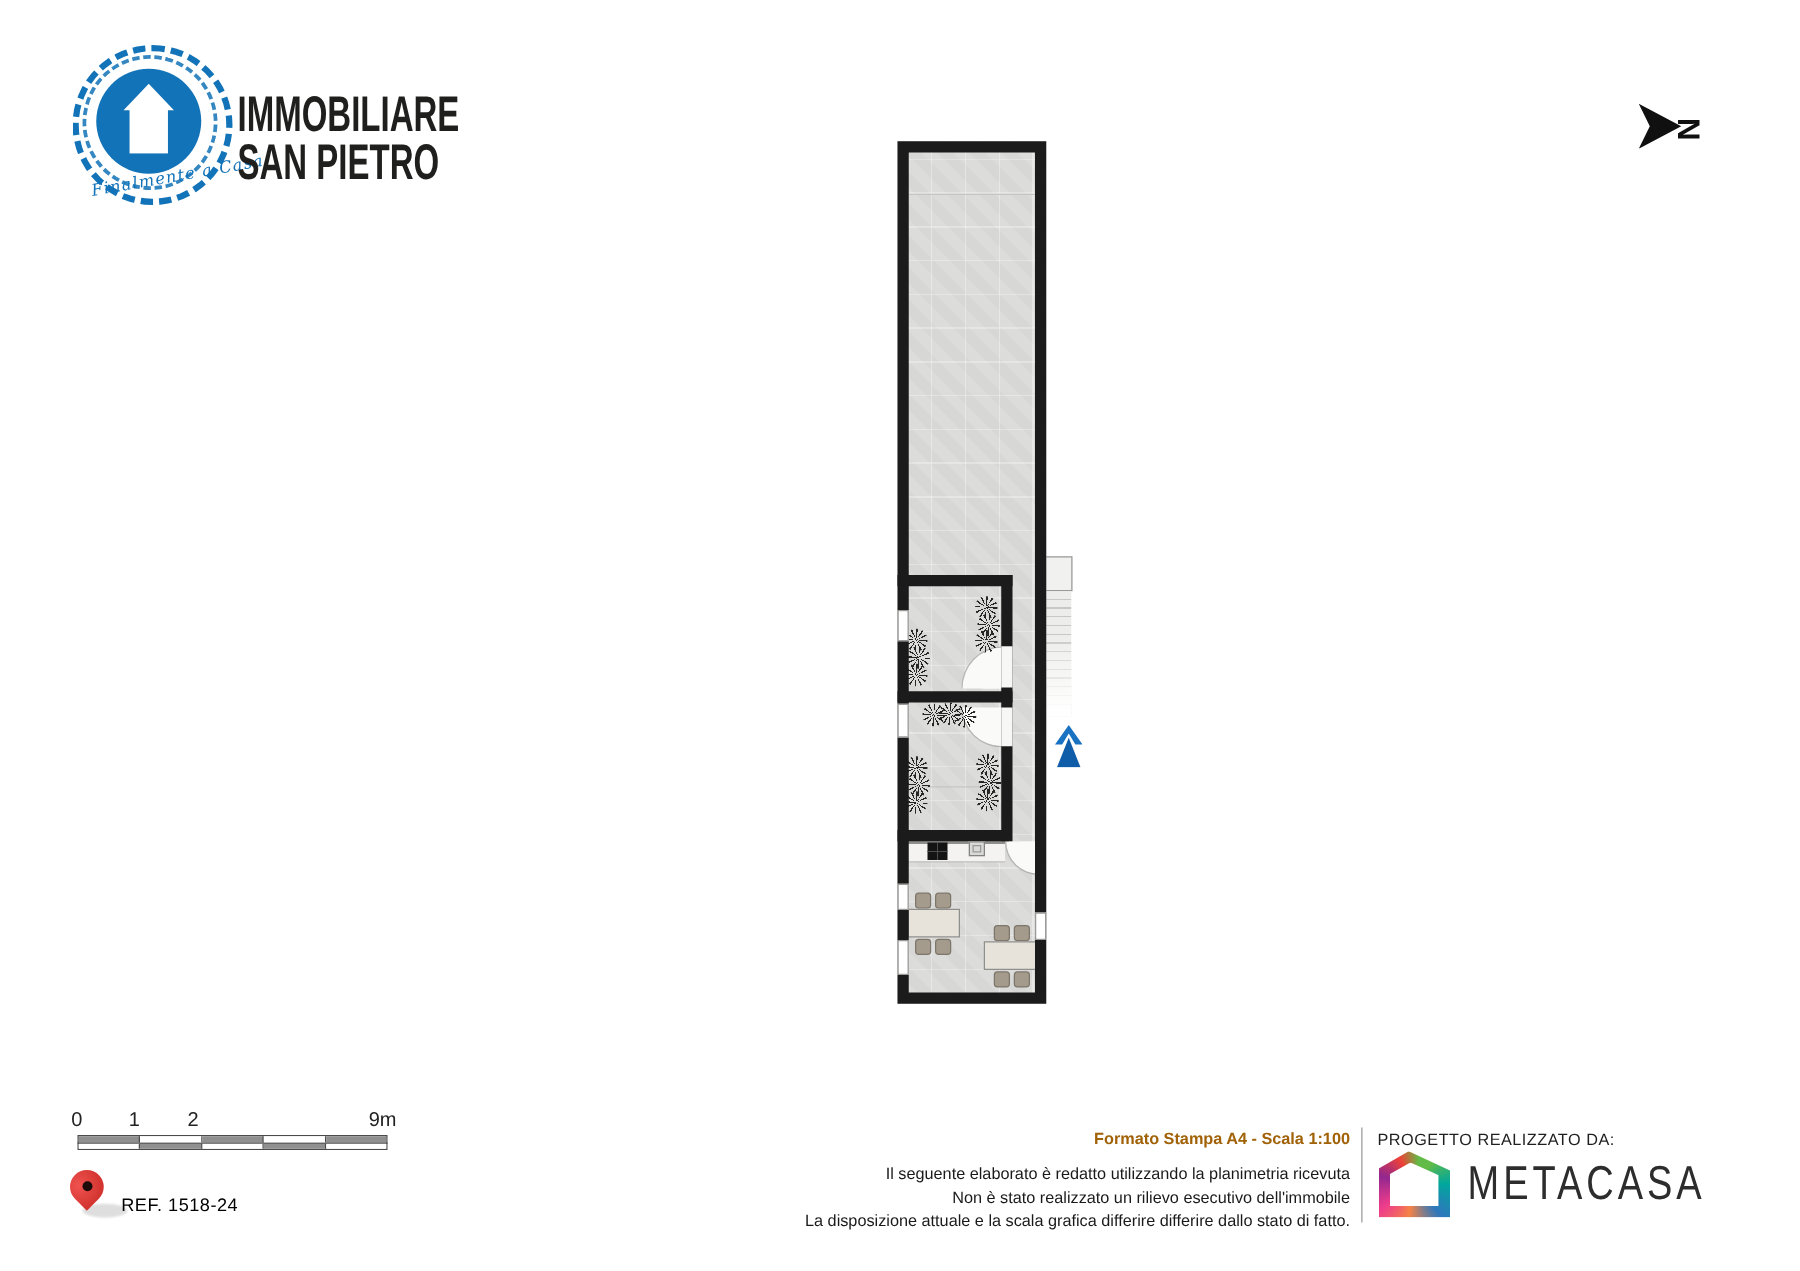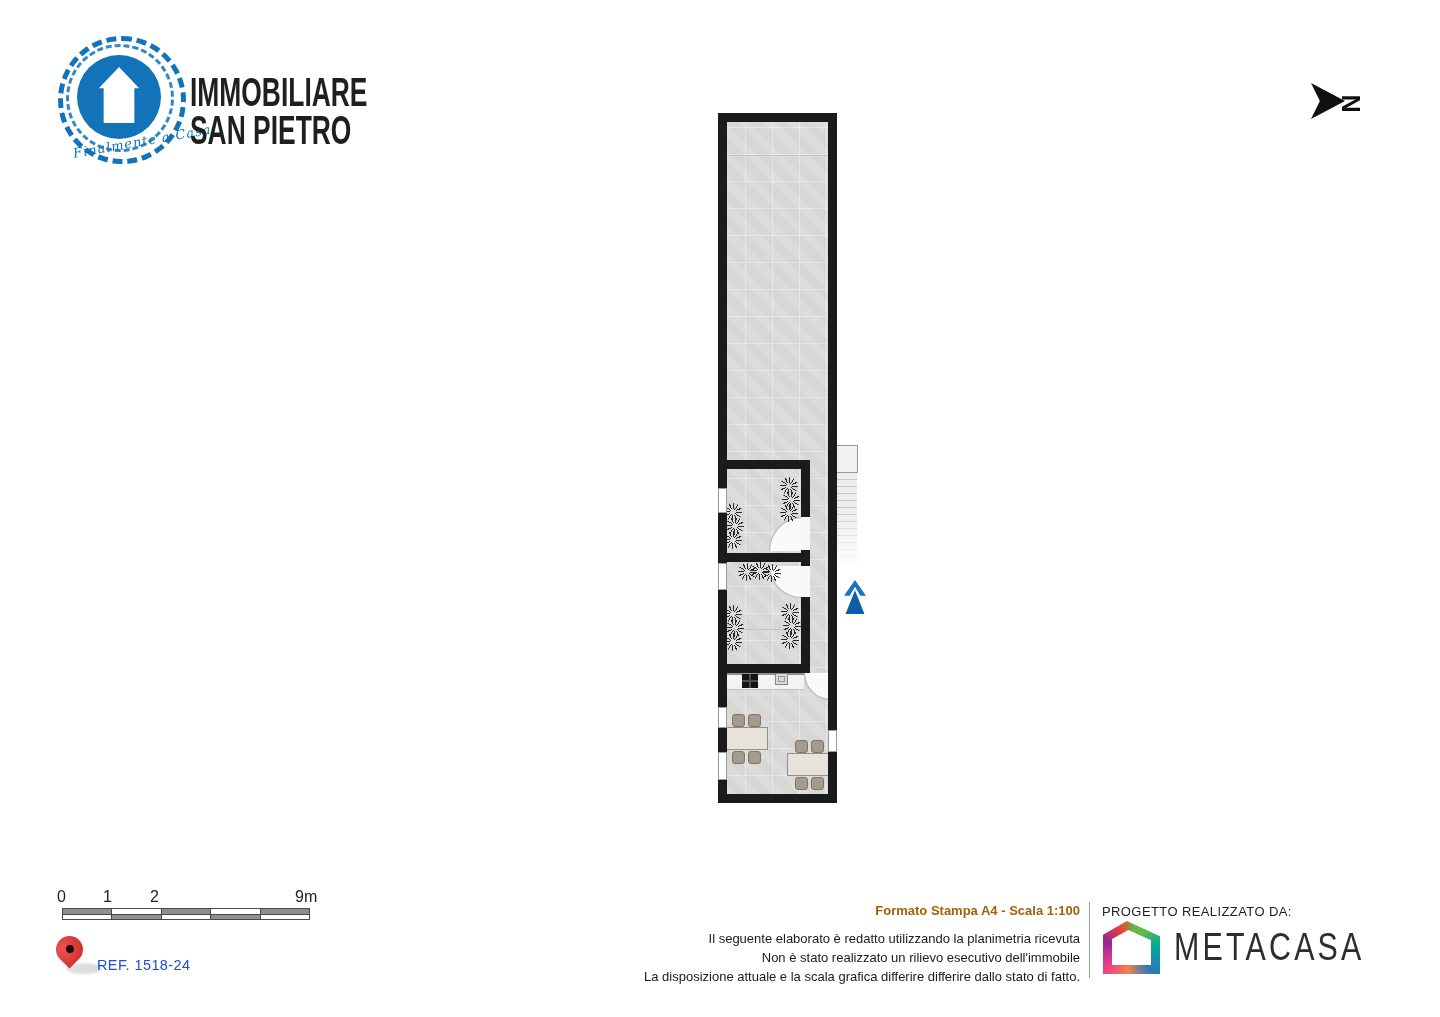--- a/index.html
+++ b/index.html
@@ -79,21 +79,21 @@
   .sg{background:#8f8f8f;} .sw{background:#ffffff;}
 
   .pin-wrap{left:52px;top:934px;width:44px;height:46px;}
   .pin-shadow{position:absolute;left:14px;top:29px;width:36px;height:11px;border-radius:50%;
               background:#dedede;filter:blur(1px);}
   .pin-body{position:absolute;left:4px;top:2px;width:27px;height:27px;
             background:radial-gradient(circle at 35% 30%,#ef5350,#d43530 70%);
             border-radius:50% 50% 50% 0;transform:rotate(-45deg);}
   .pin-dot{position:absolute;left:14px;top:11px;width:8px;height:8px;border-radius:50%;background:#1d0b0b;}
   .addr{left:97px;top:932px;font-size:19.5px;font-weight:500;color:#1b1b1b;letter-spacing:.2px;}
-  .ref{left:97px;top:957px;font-size:14.5px;color:#1d4ed8;letter-spacing:.4px;}
+  .ref{left:97px;top:957px;font-size:14.5px;color:#000000;letter-spacing:.4px;}
 
   
   .print-block{right:360px;top:903px;width:560px;text-align:right;}
   .print-format{font-size:13px;font-weight:700;color:#a16207;margin-bottom:11px;}
   .print-line{font-size:13px;color:#1a1a1a;line-height:19px;}
   .vdivider{left:1089px;top:902px;width:1px;height:76px;background:#9c9c9c;}
   .credit-label{left:1102px;top:904px;font-size:13px;font-weight:500;letter-spacing:.4px;color:#1f1f1f;}
   .mc-icon{left:1103px;top:921px;width:57px;height:53px;
       background:conic-gradient(from 10deg,#62bb46 0 8%,#00a79d 22%,#2e77bc 36%,#f58345 50%,
                  #ee3d8b 62%,#92278f 76%,#ef4136 89%,#62bb46 100%);

